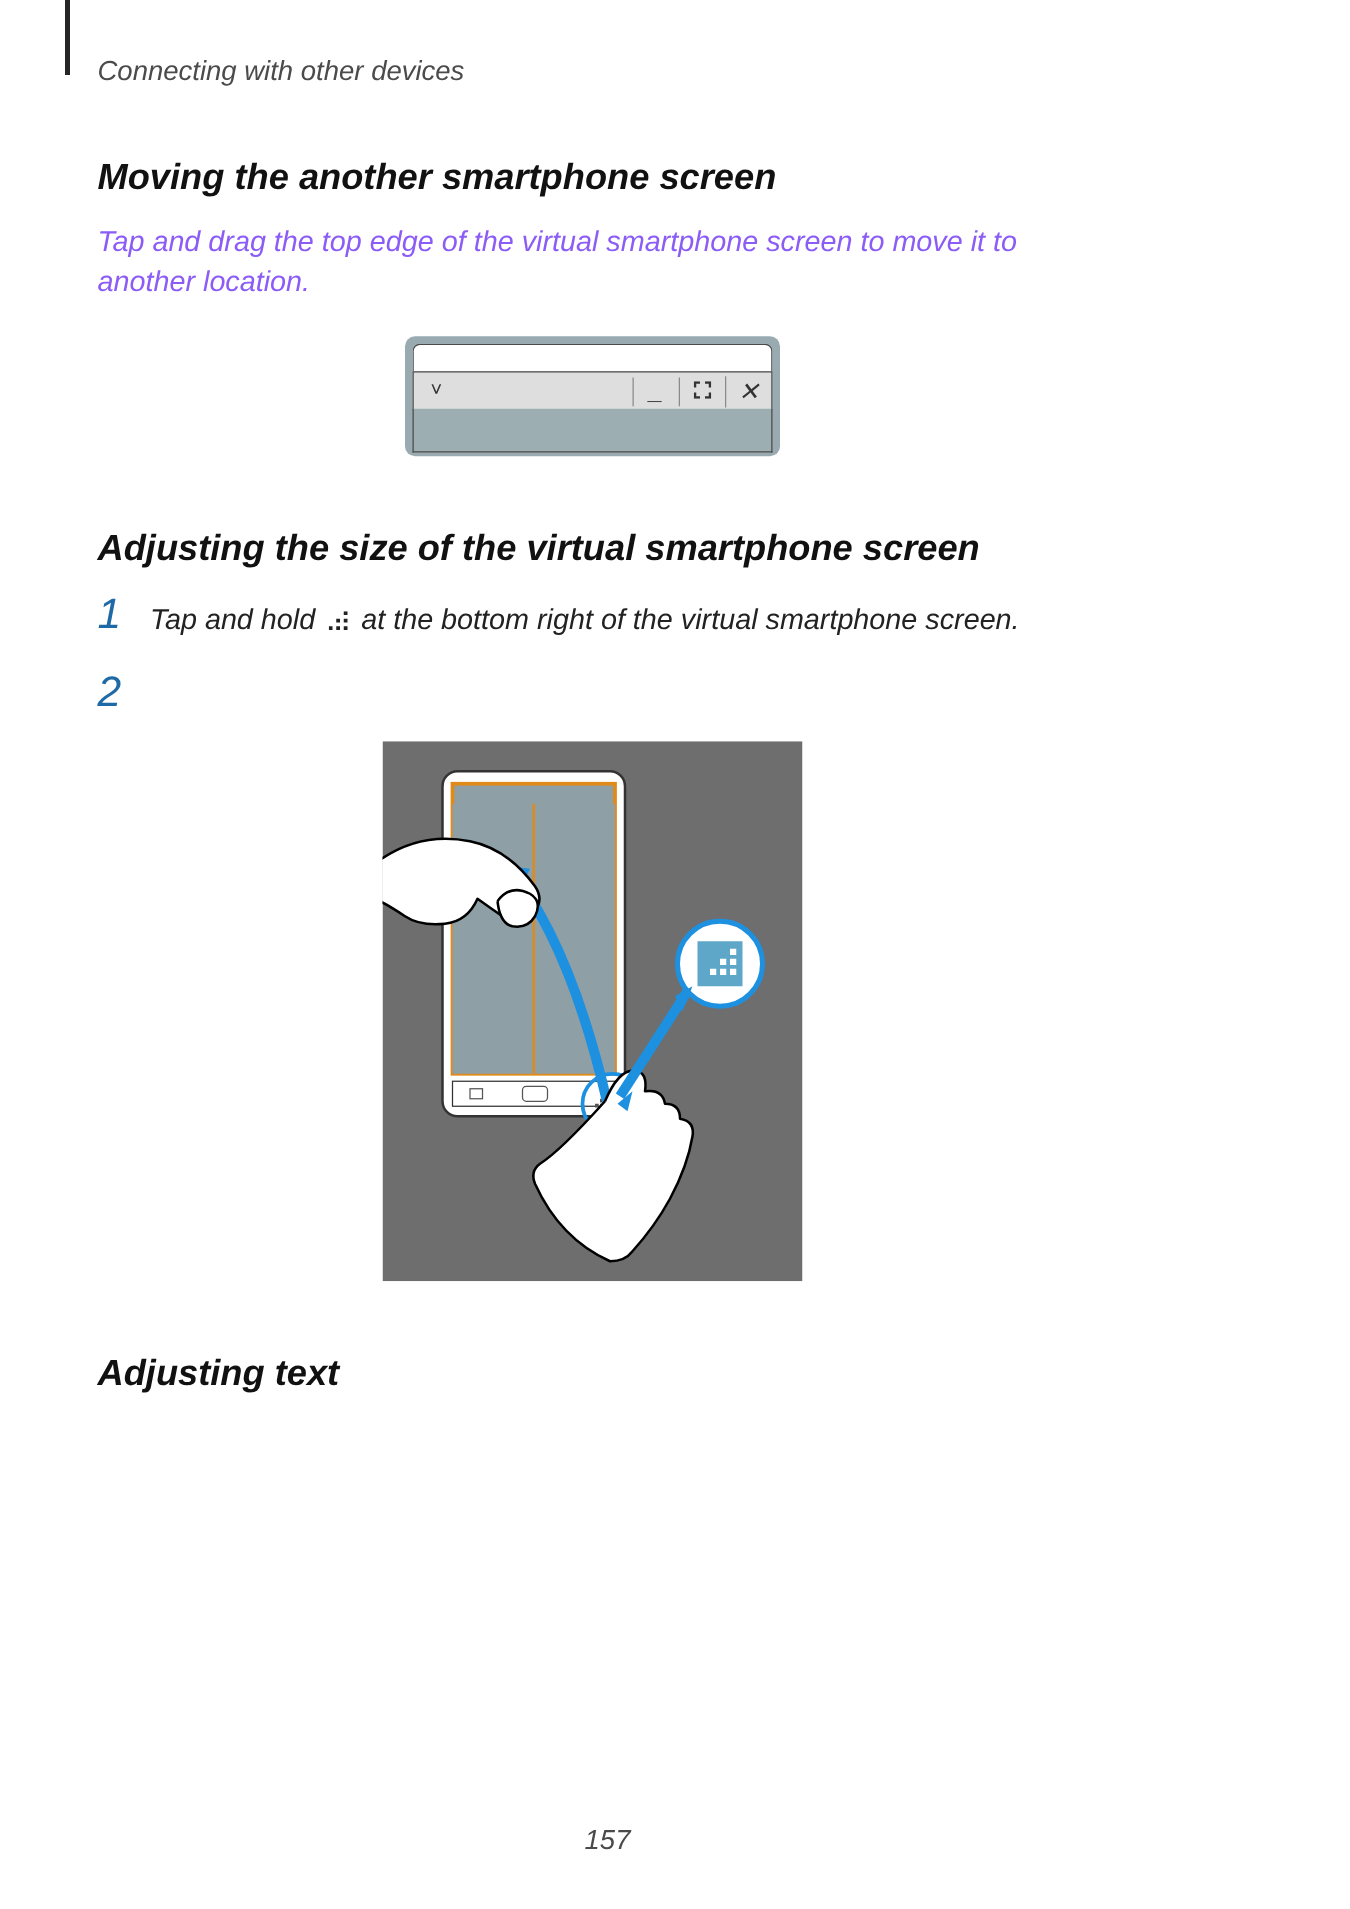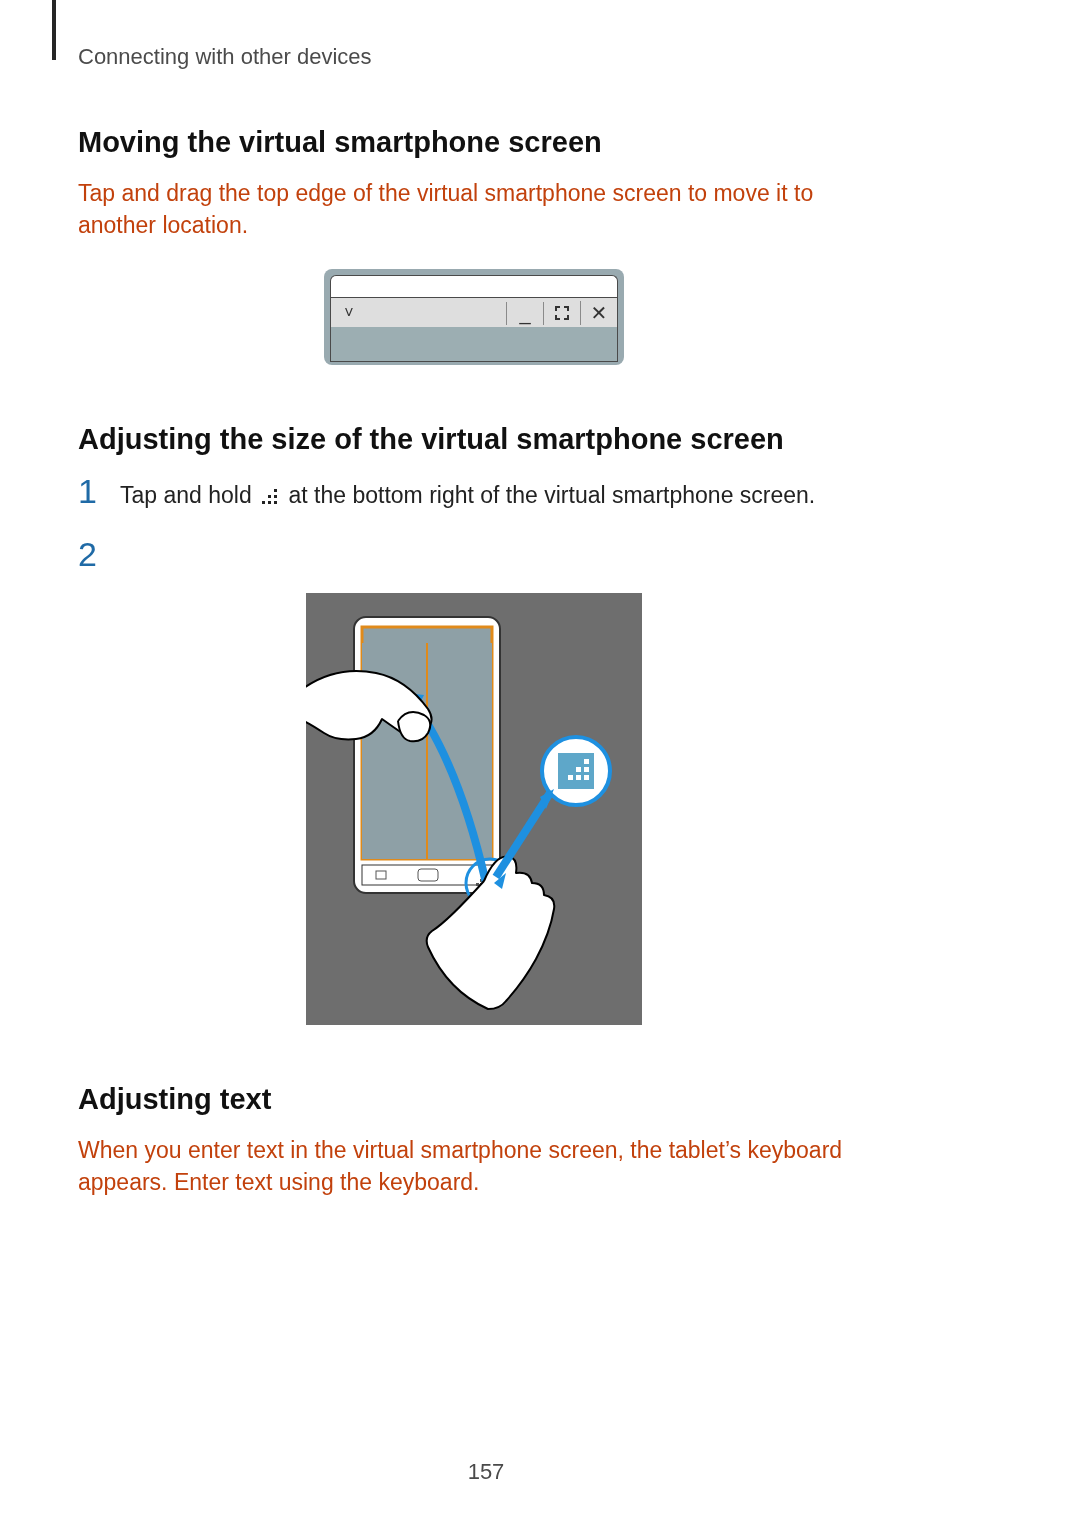--- a/index.html
+++ b/index.html
@@ -8,20 +8,21 @@
     background: #fff;
     font-family: "Segoe UI", "Helvetica Neue", Arial, sans-serif;
     color: #222;
   }
   .page {
     width: 948px;
     height: 1527px;
     position: relative;
     box-sizing: border-box;
     padding: 36px 78px 0 78px;
+    font-style: italic;
   }
   .edge-tab {
     position: absolute;
     left: 52px;
     top: 0;
     width: 4px;
     height: 60px;
     background: #262626;
   }
   .running-head {
@@ -33,21 +34,21 @@
   h2.section {
     font-size: 29px;
     font-weight: 700;
     color: #111;
     margin: 0 0 18px 0;
   }
   p.body {
     font-size: 23px;
     line-height: 1.4;
     margin: 0 0 28px 0;
-    color: #c2410c;
+    color: #8b5cf6;
   }
   .fig-wrap {
     display: flex;
     justify-content: center;
     margin: 22px 0 58px 0;
   }
   
   .fig1 {
     width: 300px;
     height: 96px;
@@ -151,21 +152,21 @@
 </style>
 </head>
 <body>
 
 <div class="page">
 
   <div class="edge-tab"></div>
 
   <div class="running-head">Connecting with other devices</div>
 
-  <h2 class="section">Moving the virtual smartphone screen</h2>
+  <h2 class="section">Moving the another smartphone screen</h2>
   <p class="body">Tap and drag the top edge of the virtual smartphone screen to move it to another location.</p>
 
   <div class="fig-wrap">
     <div class="fig1">
       <div class="fig1-bg"></div>
       <div class="fig1-bar"></div>
       <div class="fig1-toolbar">
         <span class="arrow">˅</span>
         <span class="spacer"></span>
         <span class="tool">_</span>
@@ -263,16 +264,15 @@
         </g>
 
         <line x1="190" y1="284" x2="244" y2="200" stroke="#1e90e0" stroke-width="8"></line>
         <polygon points="188,290 200,280 196,296" fill="#1e90e0"></polygon>
         <polygon points="248,196 234,204 240,216" fill="#1e90e0"></polygon>
       </svg>
     </div>
   </div>
 
   <h2 class="section">Adjusting text</h2>
-  <p class="body">When you enter text in the virtual smartphone screen, the tablet’s keyboard appears. Enter text using the keyboard.</p>
 
   <div class="page-num">157</div>
 </div>
 
 </body></html>

